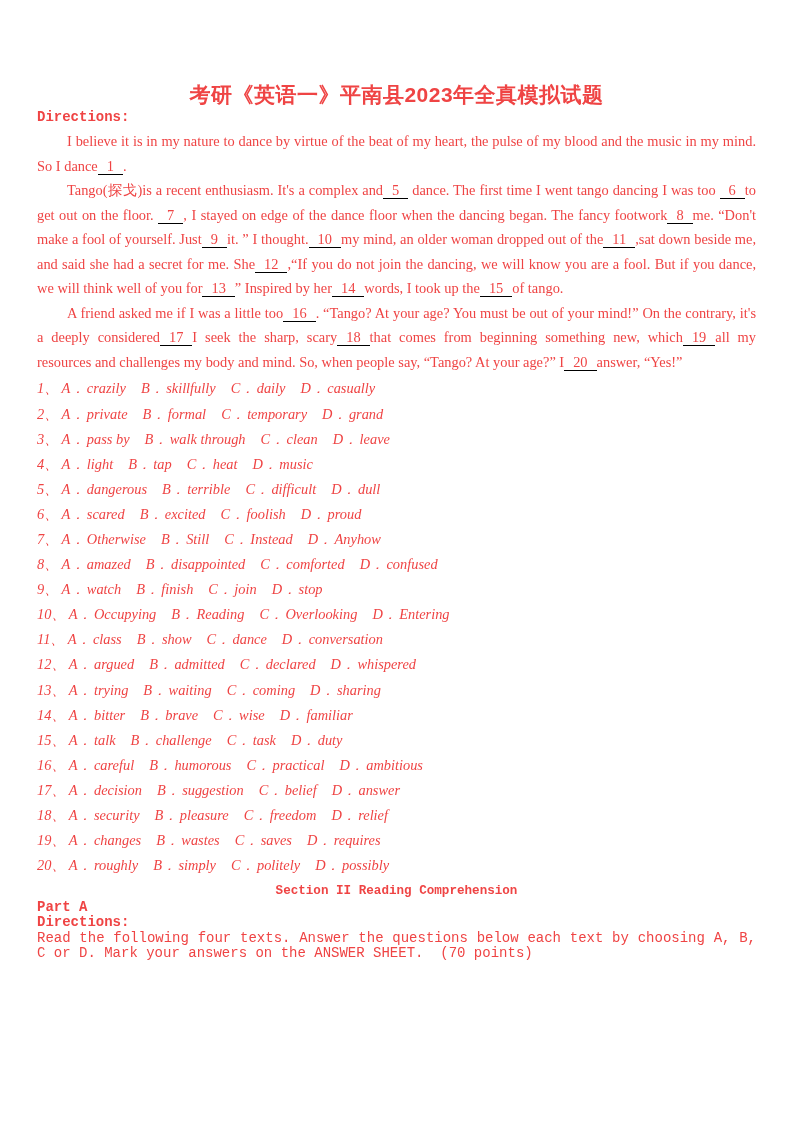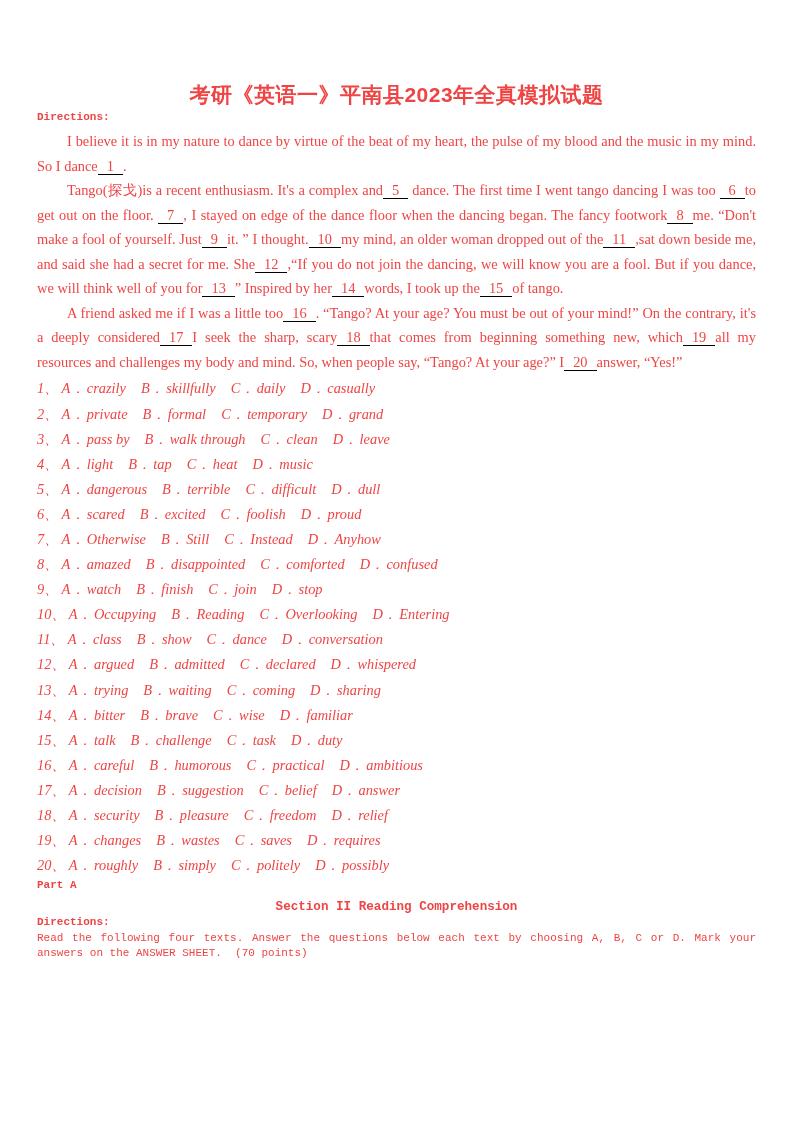--- a/index.html
+++ b/index.html
@@ -18,21 +18,21 @@
     font-family: "Liberation Sans", sans-serif;
     font-weight: bold;
     font-size: 21px;
     line-height: 26px;
     text-align: center;
     margin: 0 0 2px 0;
     letter-spacing: 0.5px;
   }
   .mono {
     font-family: "Liberation Mono", "DejaVu Sans Mono", monospace;
-    font-size: 11px;
+    font-size: 14px;
     line-height: 15.4px;
   }
   .bold { font-weight: bold; }
   .center { text-align: center; }
   .prewrap { white-space: pre-wrap; }
   .section-heading {
     margin: 0 0 5px 0;
     font-size: 12.6px;
   }
   .directions-text { text-align: justify; }
@@ -98,21 +98,21 @@
       <div class="q-row"><span class="q-num">13、</span><span class="opt"><span class="opt-letter">A．</span><span class="opt-text">trying</span></span><span class="opt"><span class="opt-letter">B．</span><span class="opt-text">waiting</span></span><span class="opt"><span class="opt-letter">C．</span><span class="opt-text">coming</span></span><span class="opt"><span class="opt-letter">D．</span><span class="opt-text">sharing</span></span></div>
       <div class="q-row"><span class="q-num">14、</span><span class="opt"><span class="opt-letter">A．</span><span class="opt-text">bitter</span></span><span class="opt"><span class="opt-letter">B．</span><span class="opt-text">brave</span></span><span class="opt"><span class="opt-letter">C．</span><span class="opt-text">wise</span></span><span class="opt"><span class="opt-letter">D．</span><span class="opt-text">familiar</span></span></div>
       <div class="q-row"><span class="q-num">15、</span><span class="opt"><span class="opt-letter">A．</span><span class="opt-text">talk</span></span><span class="opt"><span class="opt-letter">B．</span><span class="opt-text">challenge</span></span><span class="opt"><span class="opt-letter">C．</span><span class="opt-text">task</span></span><span class="opt"><span class="opt-letter">D．</span><span class="opt-text">duty</span></span></div>
       <div class="q-row"><span class="q-num">16、</span><span class="opt"><span class="opt-letter">A．</span><span class="opt-text">careful</span></span><span class="opt"><span class="opt-letter">B．</span><span class="opt-text">humorous</span></span><span class="opt"><span class="opt-letter">C．</span><span class="opt-text">practical</span></span><span class="opt"><span class="opt-letter">D．</span><span class="opt-text">ambitious</span></span></div>
       <div class="q-row"><span class="q-num">17、</span><span class="opt"><span class="opt-letter">A．</span><span class="opt-text">decision</span></span><span class="opt"><span class="opt-letter">B．</span><span class="opt-text">suggestion</span></span><span class="opt"><span class="opt-letter">C．</span><span class="opt-text">belief</span></span><span class="opt"><span class="opt-letter">D．</span><span class="opt-text">answer</span></span></div>
       <div class="q-row"><span class="q-num">18、</span><span class="opt"><span class="opt-letter">A．</span><span class="opt-text">security</span></span><span class="opt"><span class="opt-letter">B．</span><span class="opt-text">pleasure</span></span><span class="opt"><span class="opt-letter">C．</span><span class="opt-text">freedom</span></span><span class="opt"><span class="opt-letter">D．</span><span class="opt-text">relief</span></span></div>
       <div class="q-row"><span class="q-num">19、</span><span class="opt"><span class="opt-letter">A．</span><span class="opt-text">changes</span></span><span class="opt"><span class="opt-letter">B．</span><span class="opt-text">wastes</span></span><span class="opt"><span class="opt-letter">C．</span><span class="opt-text">saves</span></span><span class="opt"><span class="opt-letter">D．</span><span class="opt-text">requires</span></span></div>
       <div class="q-row"><span class="q-num">20、</span><span class="opt"><span class="opt-letter">A．</span><span class="opt-text">roughly</span></span><span class="opt"><span class="opt-letter">B．</span><span class="opt-text">simply</span></span><span class="opt"><span class="opt-letter">C．</span><span class="opt-text">politely</span></span><span class="opt"><span class="opt-letter">D．</span><span class="opt-text">possibly</span></span></div>
     </div>
 
+  <div class="mono bold center section2-heading">Section II Reading Comprehension</div>
+
   <div class="mono bold">Part A</div>
-
-  <div class="mono bold center section2-heading">Section II Reading Comprehension</div>
 
   <div class="mono bold">Directions:</div>
 
   <div class="mono directions-text prewrap">Read the following four texts. Answer the questions below each text by choosing A, B, C or D. Mark your answers on the ANSWER SHEET.  (70 points)</div>
 
 </div>
 
 </body></html>

